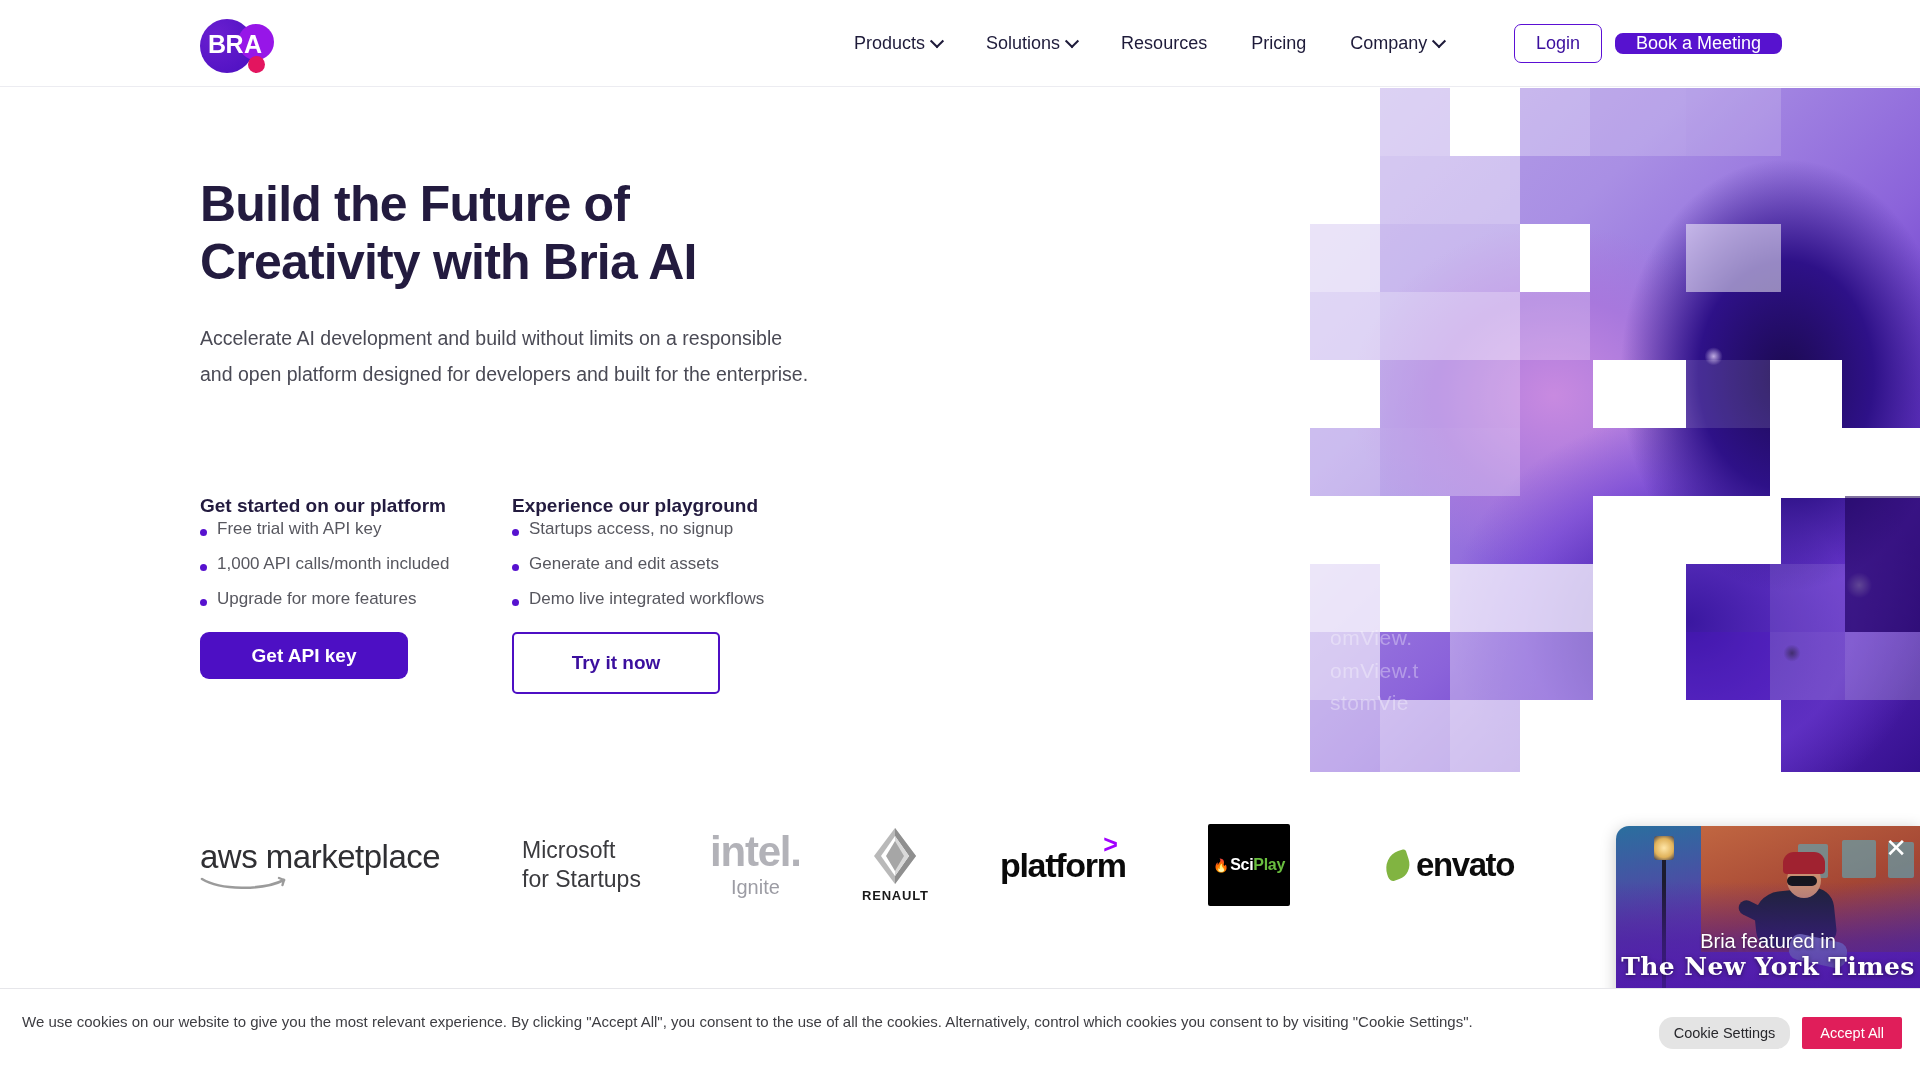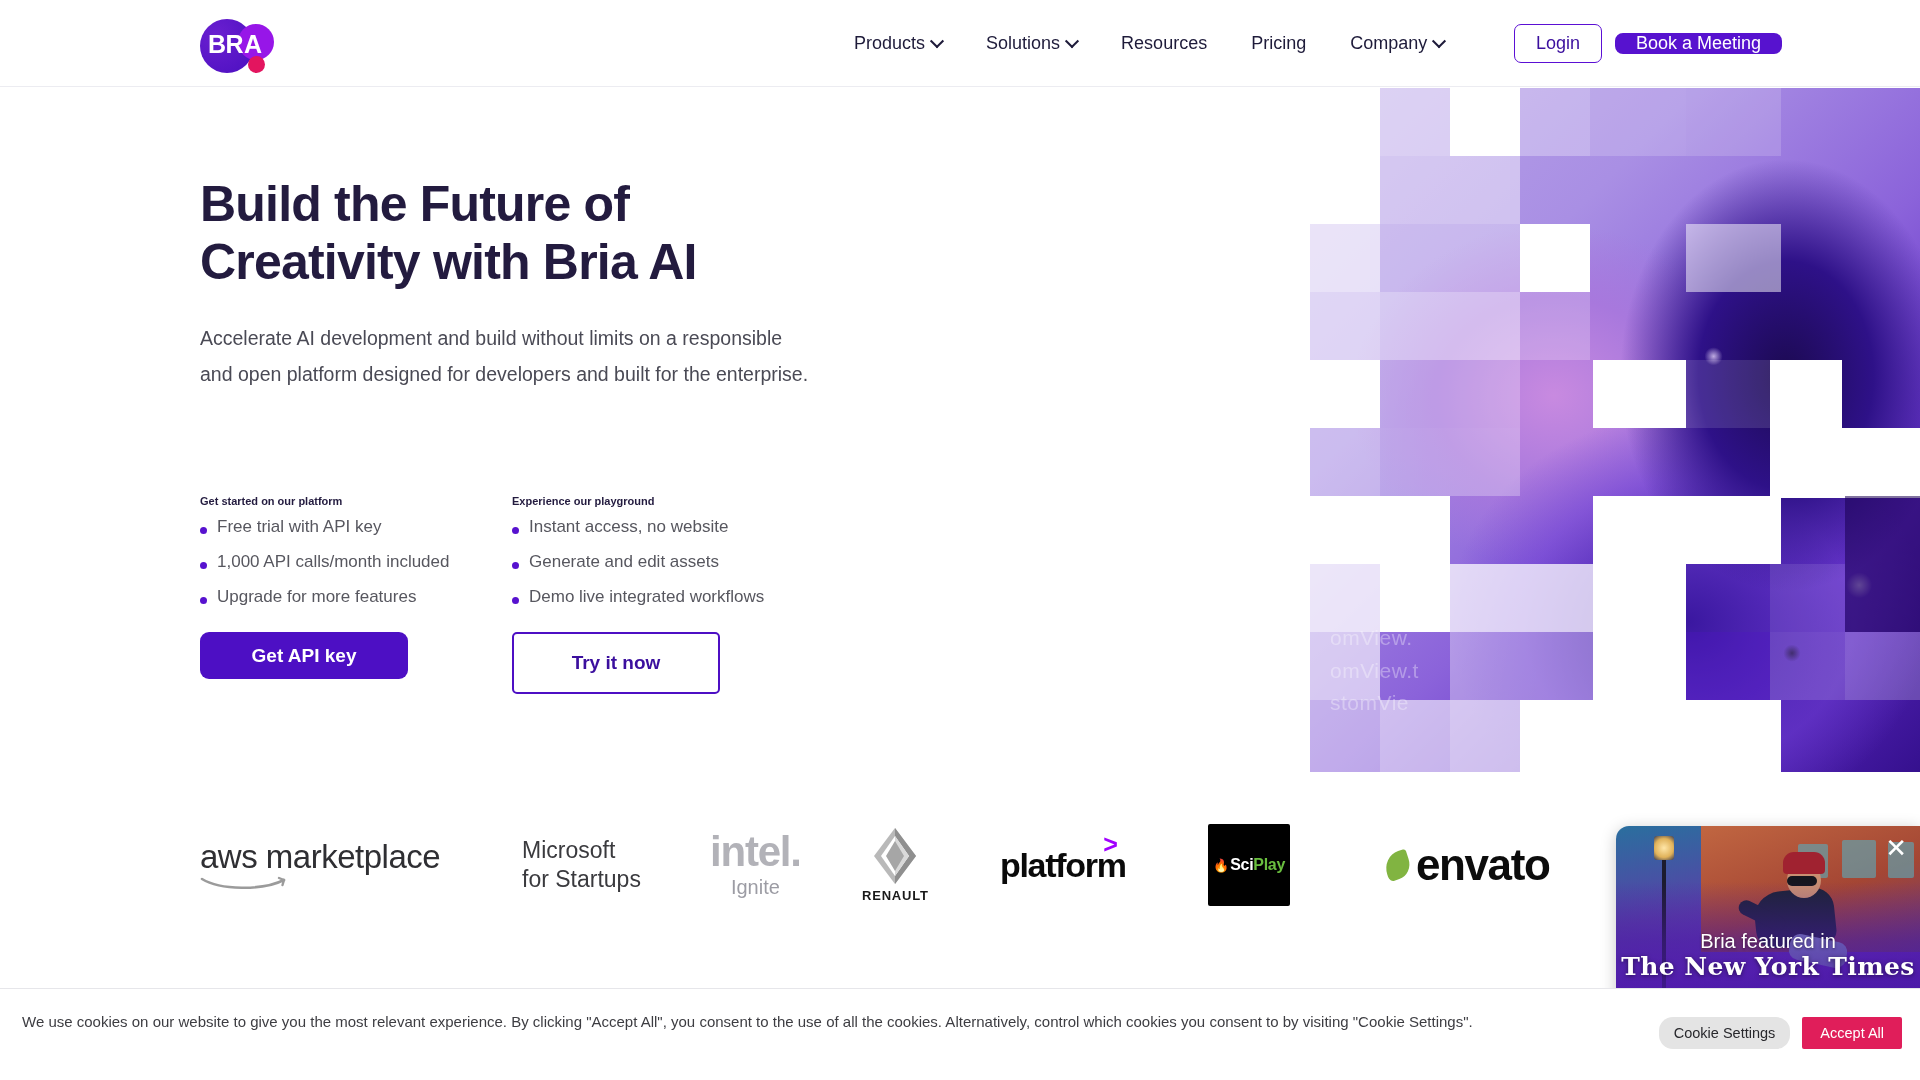--- a/index.html
+++ b/index.html
@@ -129,22 +129,22 @@
     margin-top: 30px; font-size: 19.5px; color: #4a4a55;
     line-height: 1.84; max-width: 620px;
   }
 
   .feature-cols {
     position: absolute; left: 200px; top: 495px;
     display: flex; gap: 0; z-index: 10;
   }
   .fcol { width: 312px; }
   .fcol-title {
-    font-size: 11px; font-weight: 700; color: #231b3f;
-    margin-bottom: 8px;
+    font-size: 19px; font-weight: 700; color: #231b3f;
+    margin-bottom: 0;
   }
   .fitem {
     display: flex; align-items: center; gap: 10px;
     font-size: 17px; color: #57575f; line-height: 1.42;
     margin-bottom: 11px;
   }
   .fbullet {
     width: 7px; height: 7px; border-radius: 50%;
     background: #5712cf; margin-top: 7px; flex: 0 0 auto;
   }
@@ -201,21 +201,21 @@
   .sci-txt { font-size: 16px; font-weight: 700; color: #fff; letter-spacing: -0.3px; }
   .sci-play { color: #6abf3f; }
   .sci-flame { color: #6abf3f; font-size: 13px; margin-right: 1px; }
 
   .env { left: 1385px; }
   .env-leaf {
     width: 25px; height: 27px; background: #81b441;
     border-radius: 70% 10% 60% 20%; transform: rotate(-18deg);
     margin-right: 6px;
   }
-  .env-txt { font-size: 44px; font-weight: 600; color: #0c0c0c; letter-spacing: -1.4px; }
+  .env-txt { font-size: 33px; font-weight: 600; color: #0c0c0c; letter-spacing: -1.4px; }
 
   
   .popup {
     position: absolute; right: 0px; top: 826px;
     width: 304px; height: 186px;
     border-radius: 13px 0 0 13px; overflow: hidden;
     z-index: 70;
     box-shadow: 0 3px 16px rgba(0,0,0,0.22);
     background: linear-gradient(170deg, #2a6f9e 0%, #5a3fa8 42%, #6a2bc0 70%, #4a18a8 100%);
   }
@@ -417,21 +417,21 @@
     <div class="fitem">
       <span class="fbullet"></span>
       <span>Upgrade for more features</span>
     </div>
   </div>
 
   <div class="fcol">
     <div class="fcol-title">Experience our playground</div>
     <div class="fitem">
       <span class="fbullet"></span>
-      <span>Instant access, no website</span>
+      <span>Startups access, no signup</span>
     </div>
     <div class="fitem">
       <span class="fbullet"></span>
       <span>Generate and edit assets</span>
     </div>
     <div class="fitem">
       <span class="fbullet"></span>
       <span>Demo live integrated workflows</span>
     </div>
   </div>

